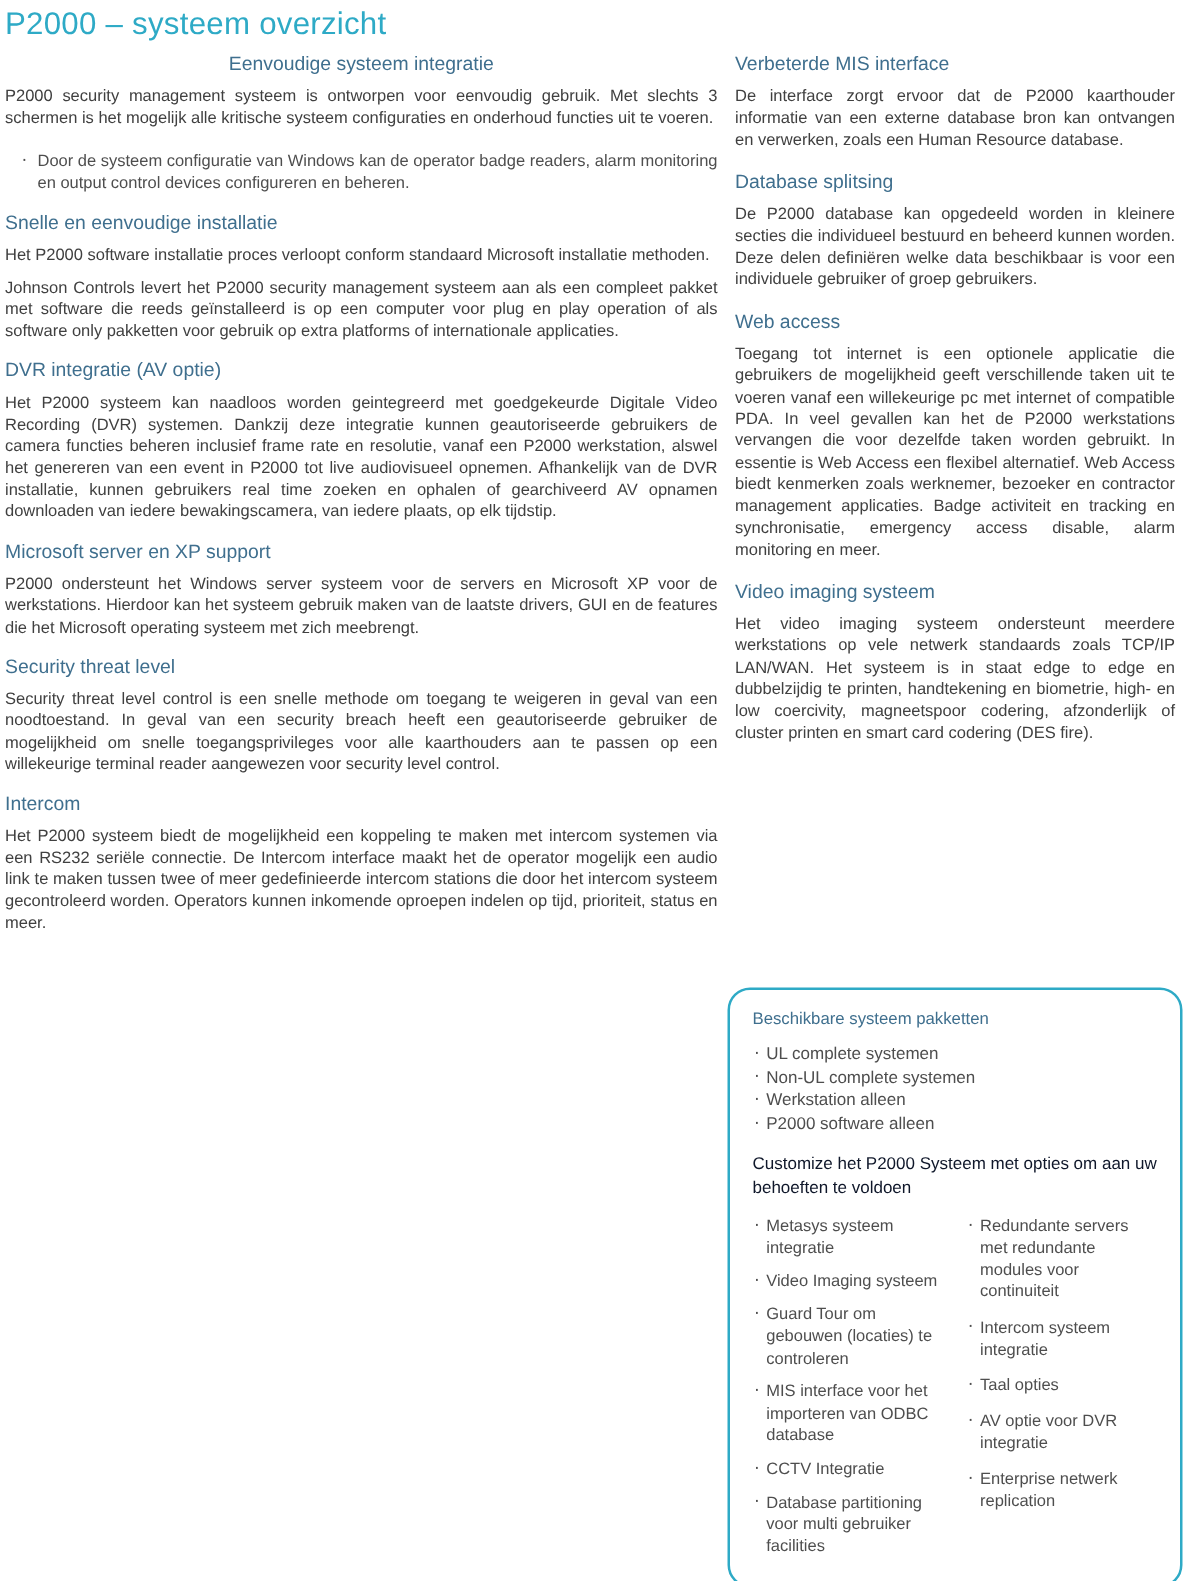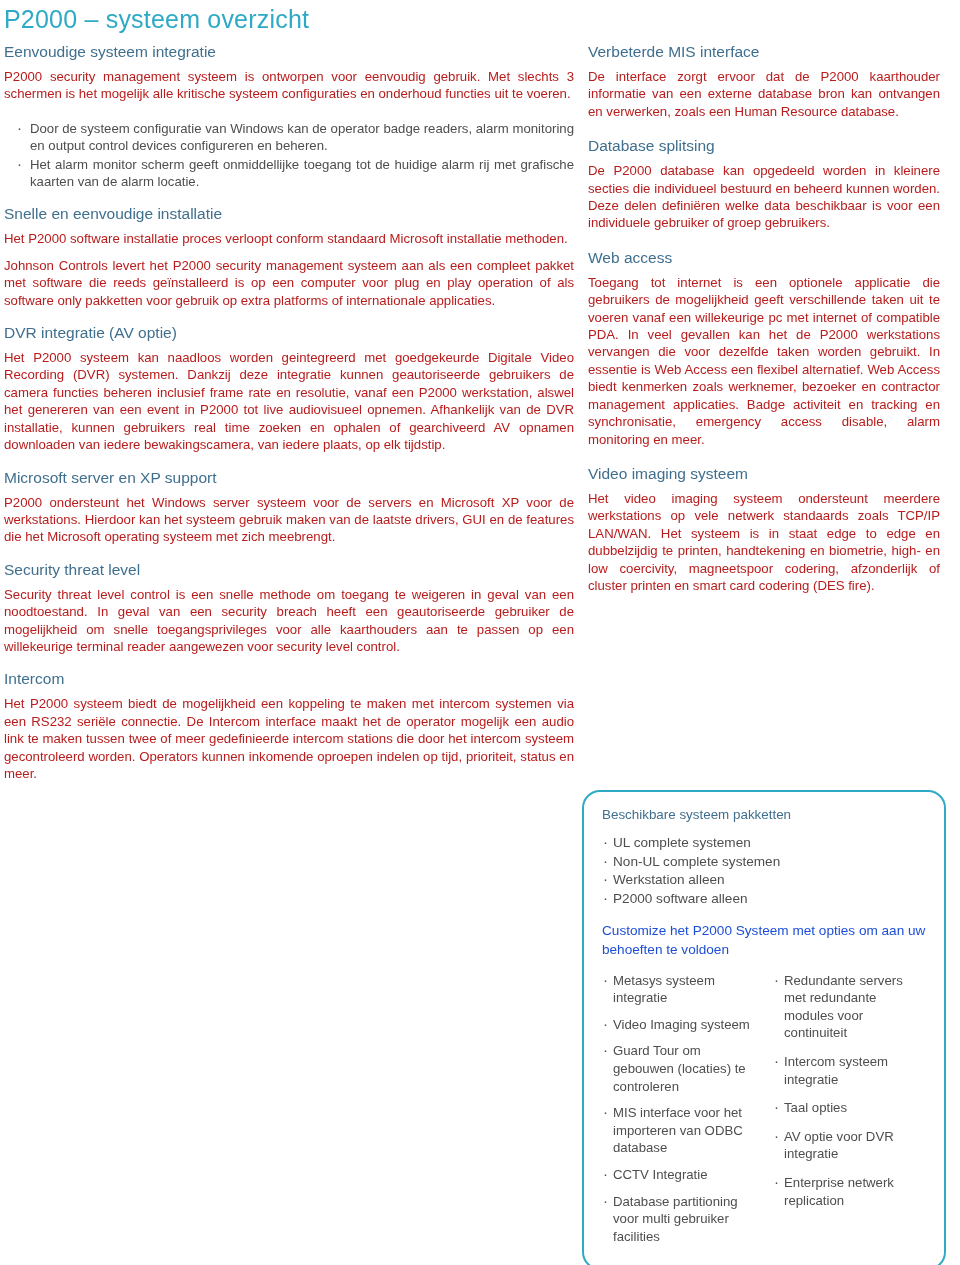--- a/index.html
+++ b/index.html
@@ -51,29 +51,29 @@
 
   
   h2.section-head {
     font-size: 15.5px;
     font-weight: 400;
     color: #3f6f8e;
     margin: 0 0 6px 0;
     line-height: 20px;
   }
   .col-left h2.section-head { margin-top: 14px; }
-  .col-left h2.section-head:first-child { margin-top: 0; }
+  .col-left h2.section-head:first-child { margin-top: 0; text-align: center; }
   .col-right h2.section-head { margin-top: 16px; }
   .col-right h2.section-head:first-child { margin-top: 0; }
 
   p.body {
     font-size: 13.2px;
     line-height: 17.4px;
     margin: 0 0 9px 0;
-    color: #b91c1c;
+    color: #404040;
     text-align: justify;
   }
   .col-right p.body { text-align: justify; }
 
   ul.dots {
     list-style: none;
     margin: 17px 0 4px 0;
     padding: 0 0 0 0;
   }
   ul.dots > li {
@@ -129,21 +129,21 @@
     content: "\00B7";
     position: absolute;
     left: 1px;
     top: -1px;
     font-size: 15px;
     color: #4e4e4e;
   }
   .pkg-cta {
     font-size: 13.6px;
     line-height: 18.6px;
-    color: #1d4ed8;
+    color: #0f172a;
     margin: 0 0 12px 0;
   }
   .opt-cols {
     display: flex;
     gap: 16px;
   }
   .opt-col {
     flex: 1 1 0;
   }
   .opt-col ul {
@@ -175,21 +175,20 @@
 <div class="page">
 
   <div class="doc-title">P2000 – systeem overzicht</div>
 
   <div class="col-left">
 
     <h2 class="section-head">Eenvoudige systeem integratie</h2>
     <p class="body">P2000 security management systeem is ontworpen voor eenvoudig gebruik. Met slechts 3 schermen is het mogelijk alle kritische systeem configuraties en onderhoud functies uit te voeren.</p>
     <ul class="dots">
       <li>Door de systeem configuratie van Windows kan de operator badge readers, alarm monitoring en output control devices configureren en beheren.</li>
-      <li>Het alarm monitor scherm geeft onmiddellijke toegang tot de huidige alarm rij met grafische kaarten van de alarm locatie.</li>
     </ul>
 
     <h2 class="section-head">Snelle en eenvoudige installatie</h2>
     <p class="body">Het P2000 software installatie proces verloopt conform standaard Microsoft installatie methoden.</p>
 
     <p class="body">Johnson Controls levert het P2000 security management systeem aan als een compleet pakket met software die reeds geïnstalleerd is op een computer voor plug en play operation of als software only pakketten voor gebruik op extra platforms of internationale applicaties.</p>
 
     <h2 class="section-head">DVR integratie (AV optie)</h2>
     <p class="body">Het P2000 systeem kan naadloos worden geintegreerd met goedgekeurde Digitale Video Recording (DVR) systemen. Dankzij deze integratie kunnen geautoriseerde gebruikers de camera functies beheren inclusief frame rate en resolutie, vanaf een P2000 werkstation, alswel het genereren van een event in P2000 tot live audiovisueel opnemen. Afhankelijk van de DVR installatie, kunnen gebruikers real time zoeken en ophalen of gearchiveerd AV opnamen downloaden van iedere bewakingscamera, van iedere plaats, op elk tijdstip.</p>
 

